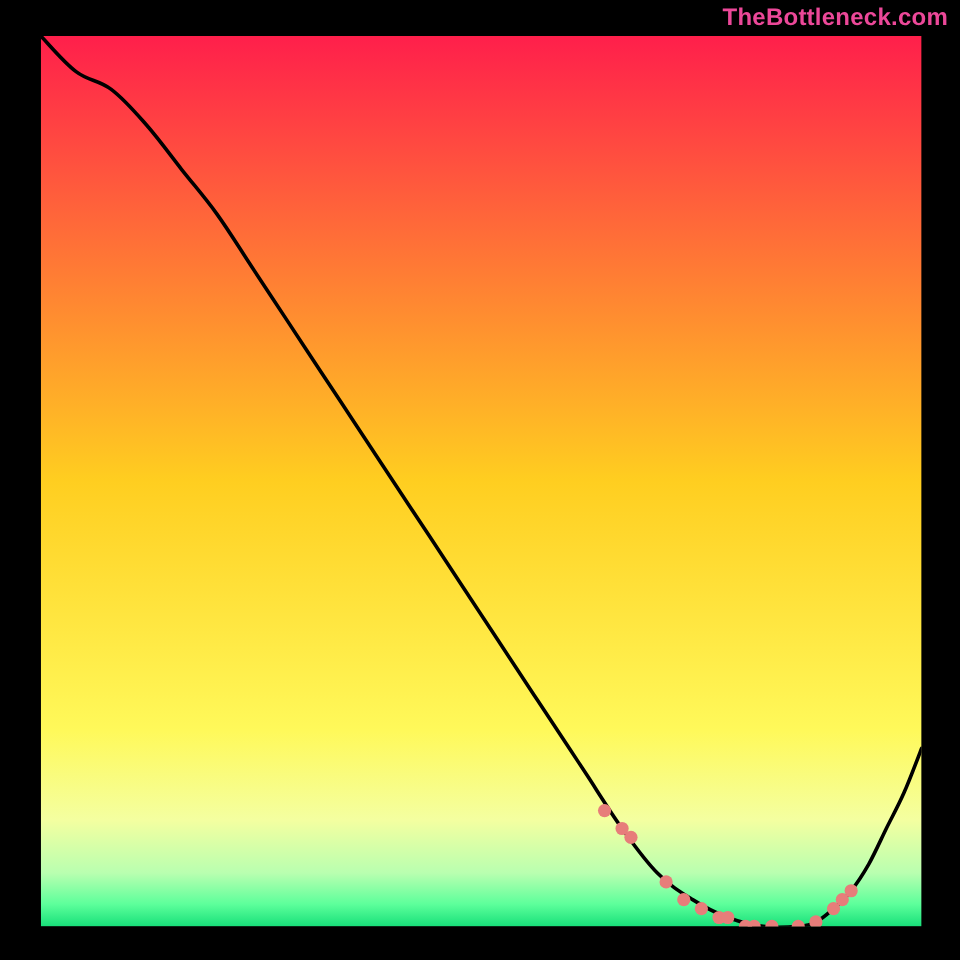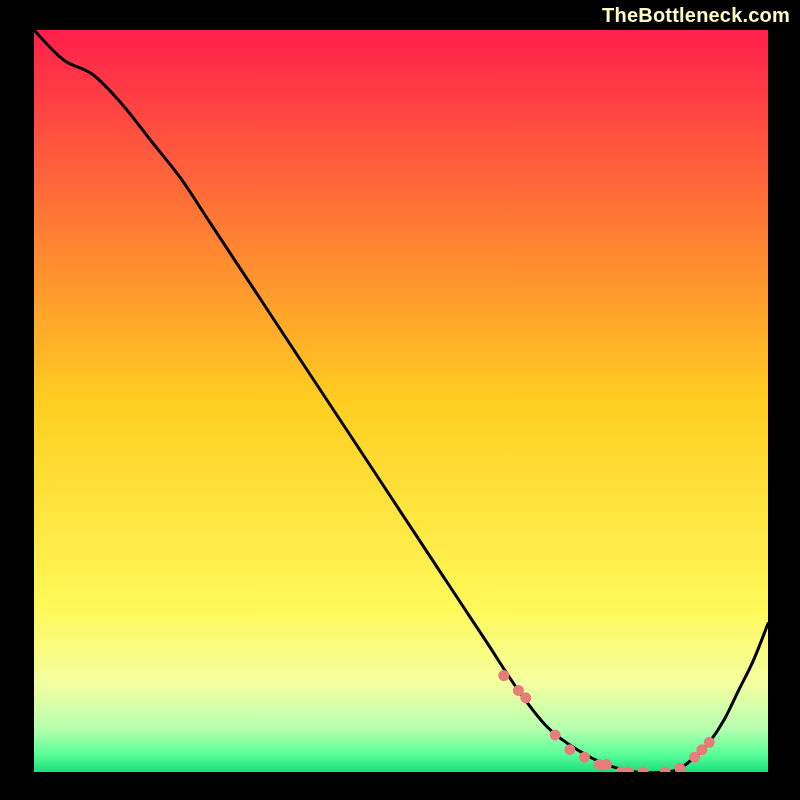--- a/index.html
+++ b/index.html
@@ -14,21 +14,21 @@
   .frame {
     position: relative;
     width: 800px;
     height: 800px;
     background: #000;
   }
   .watermark {
     position: absolute;
     top: 4px;
     right: 10px;
-    color: #fef9c3;
+    color: #ec4899;
     font-size: 20px;
     font-weight: 600;
     letter-spacing: 0.2px;
     user-select: none;
   }
   .plot {
     position: absolute;
     left: 34px;
     top: 30px;
     width: 734px;

